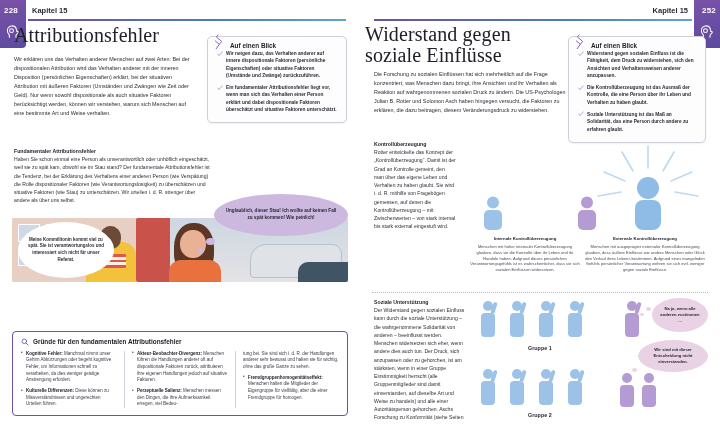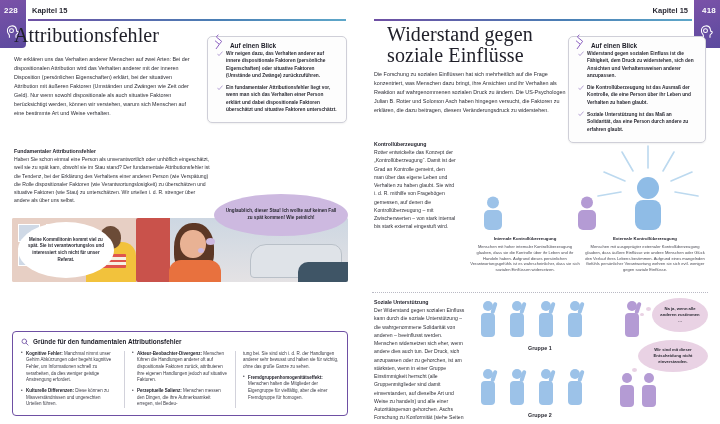--- a/index.html
+++ b/index.html
@@ -48,21 +48,21 @@
   .rule.right { left: 14px; right: 28px; }
 
   
   h1.title {
     font-family: "Liberation Serif", serif;
     font-weight: normal;
     color: #20202a;
     letter-spacing: .1px;
   }
   .title-left  { position: absolute; left: 14px; top: 24px; font-size: 20px; }
-  .title-right { position: absolute; left: 27px; top: 24px; font-size: 20px; line-height: 1.05; width: 195px; }
+  .title-right { position: absolute; left: 5px; top: 24px; font-size: 20px; line-height: 1.05; width: 195px; }
 
   .body {
     font-size: 5.1px; line-height: 1.62; color: #2e2e36; text-align: left;
   }
   .body.lead { font-size: 5.4px; line-height: 1.66; }
   .sub {
     font-size: 5.2px; font-weight: bold; color: #1e1e28; margin-bottom: 1px;
   }
 
   
@@ -329,21 +329,21 @@
             <span>Menschen halten die Mitglieder der Eigengruppe für vielfältig, aber die einer Fremdgruppe für homogen.</span>
           </div>
         </div>
       </div>
     </div>
   </div>
 
   <div class="page page-right">
 
     <div class="corner-tab right"></div>
-    <div class="folio right">418</div>
+    <div class="folio right">252</div>
     <div class="head-icon right">
       <svg viewBox="0 0 24 24" fill="none" stroke="#ffffff" stroke-width="1.4">
         <path d="M16 21v-3c0-1 .6-1.6 1.4-2.2 1-.8 1.6-1.2 1.6-2.3 0-.6-.5-.9-1-.9h-.8l-.6-2.4A6.2 6.2 0 0 0 10 5.2 6.2 6.2 0 0 0 4.6 12c0 2 .8 3.2 1.7 4.2.6.7.9 1.2.9 2.1V21"></path>
         <circle cx="10" cy="11.5" r="2.6"></circle>
       </svg>
     </div>
     <div class="chapter-label right">Kapitel 15</div>
     <div class="rule right"></div>
 
     <h1 class="title title-right">Widerstand gegen soziale Einflüsse</h1>

